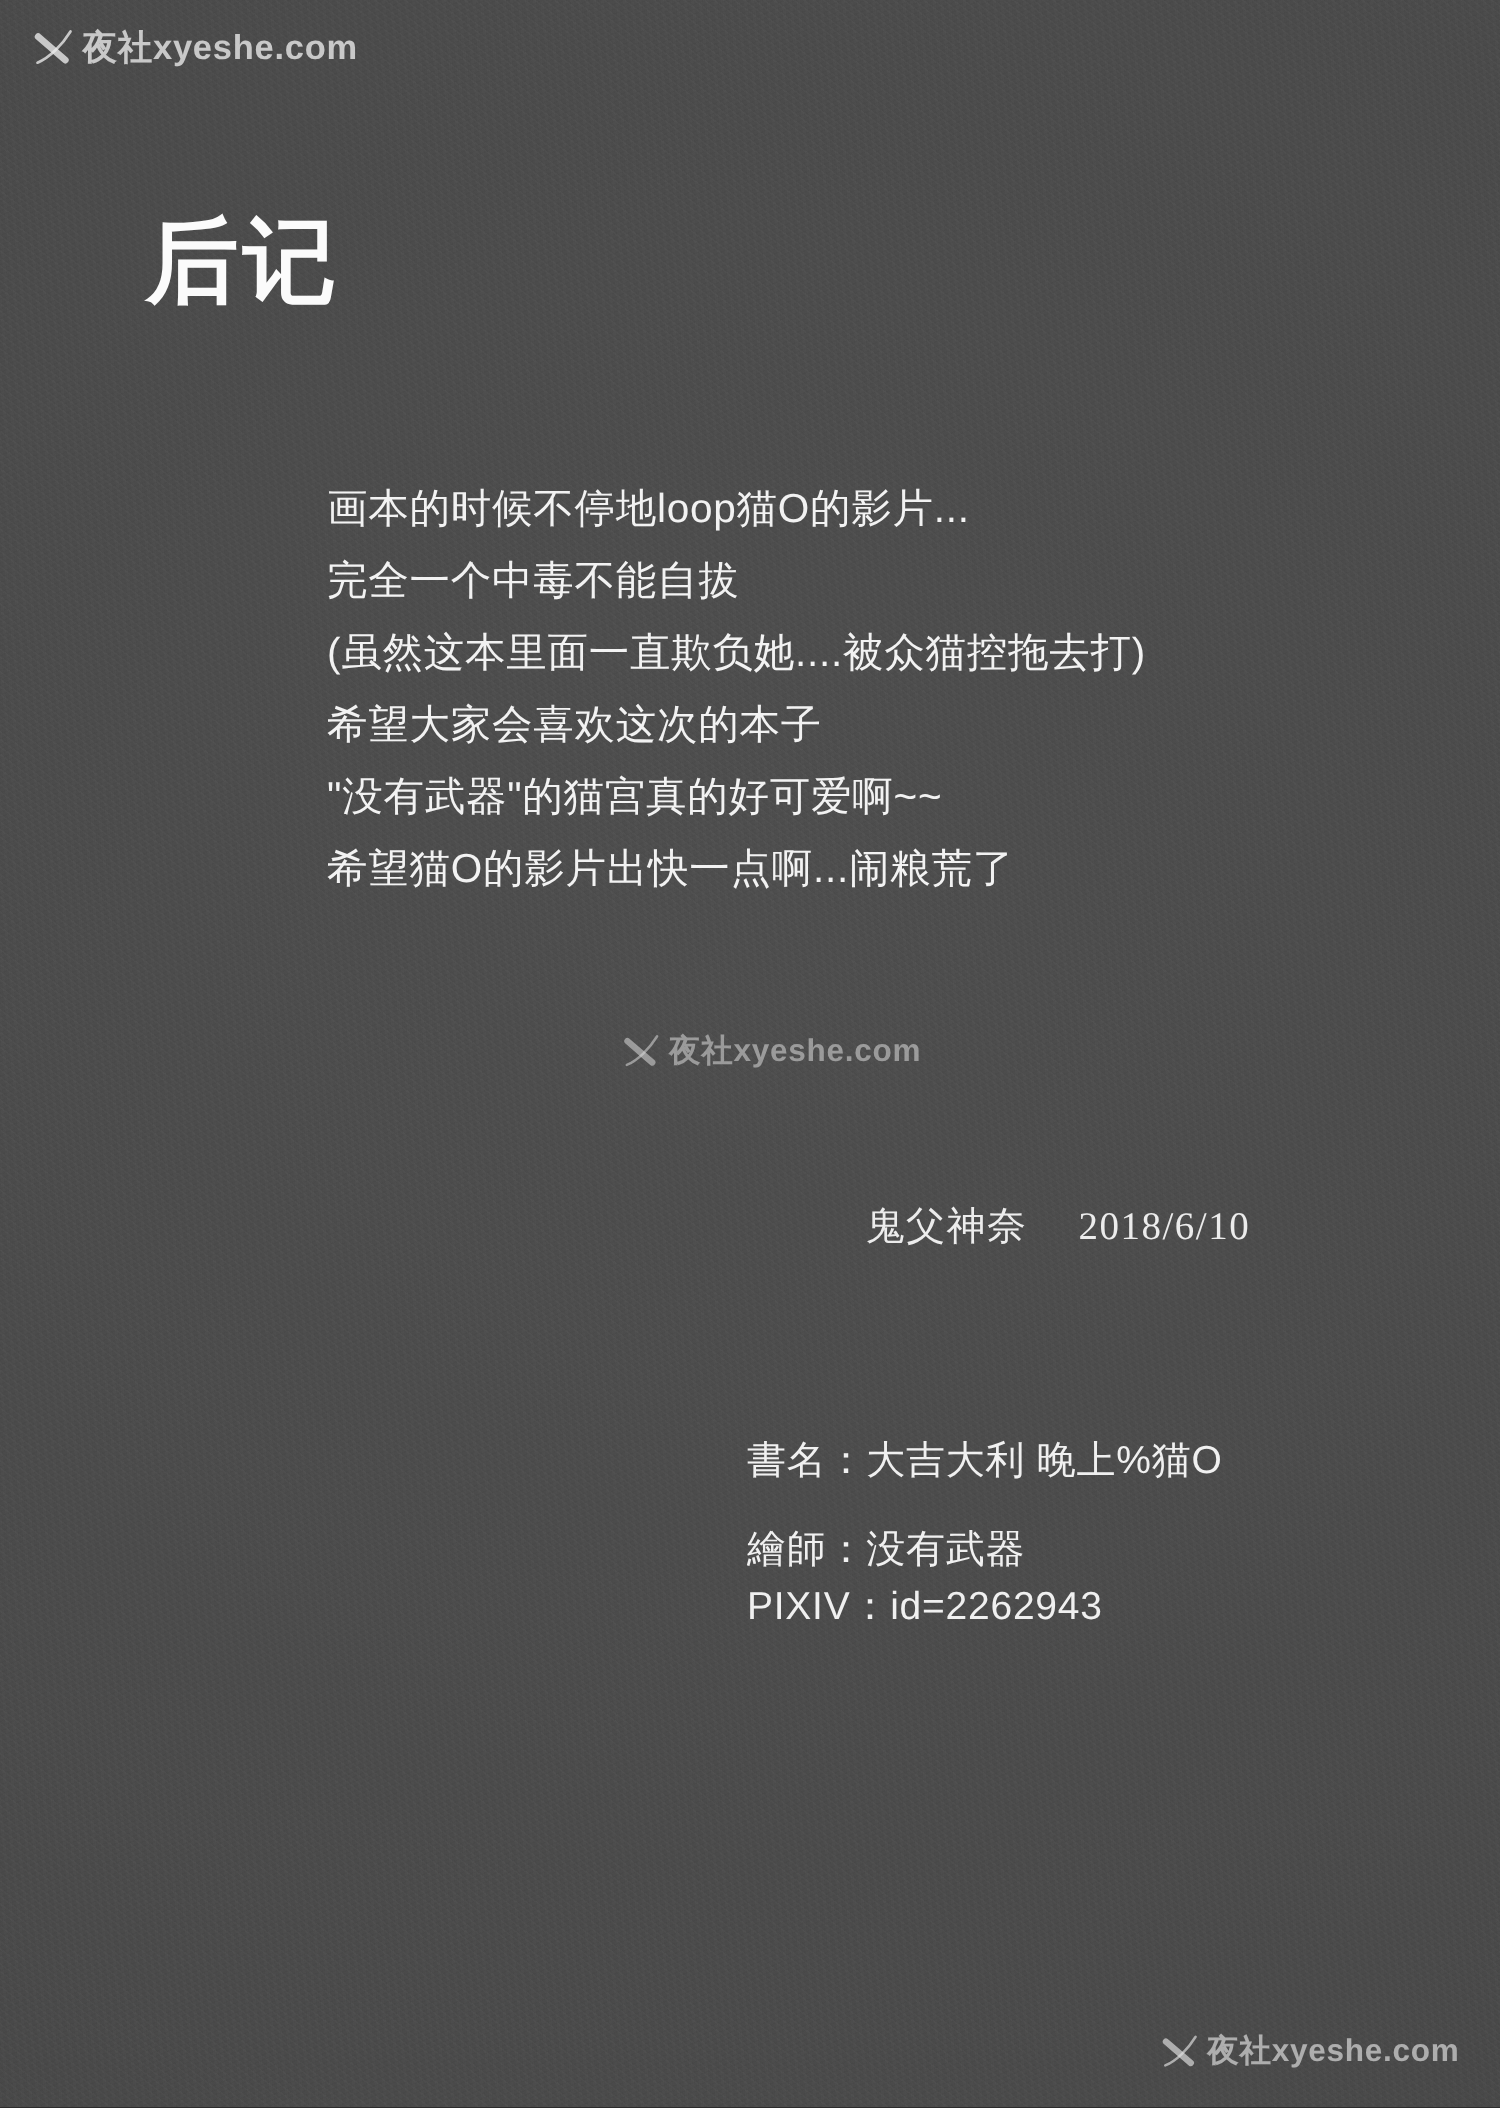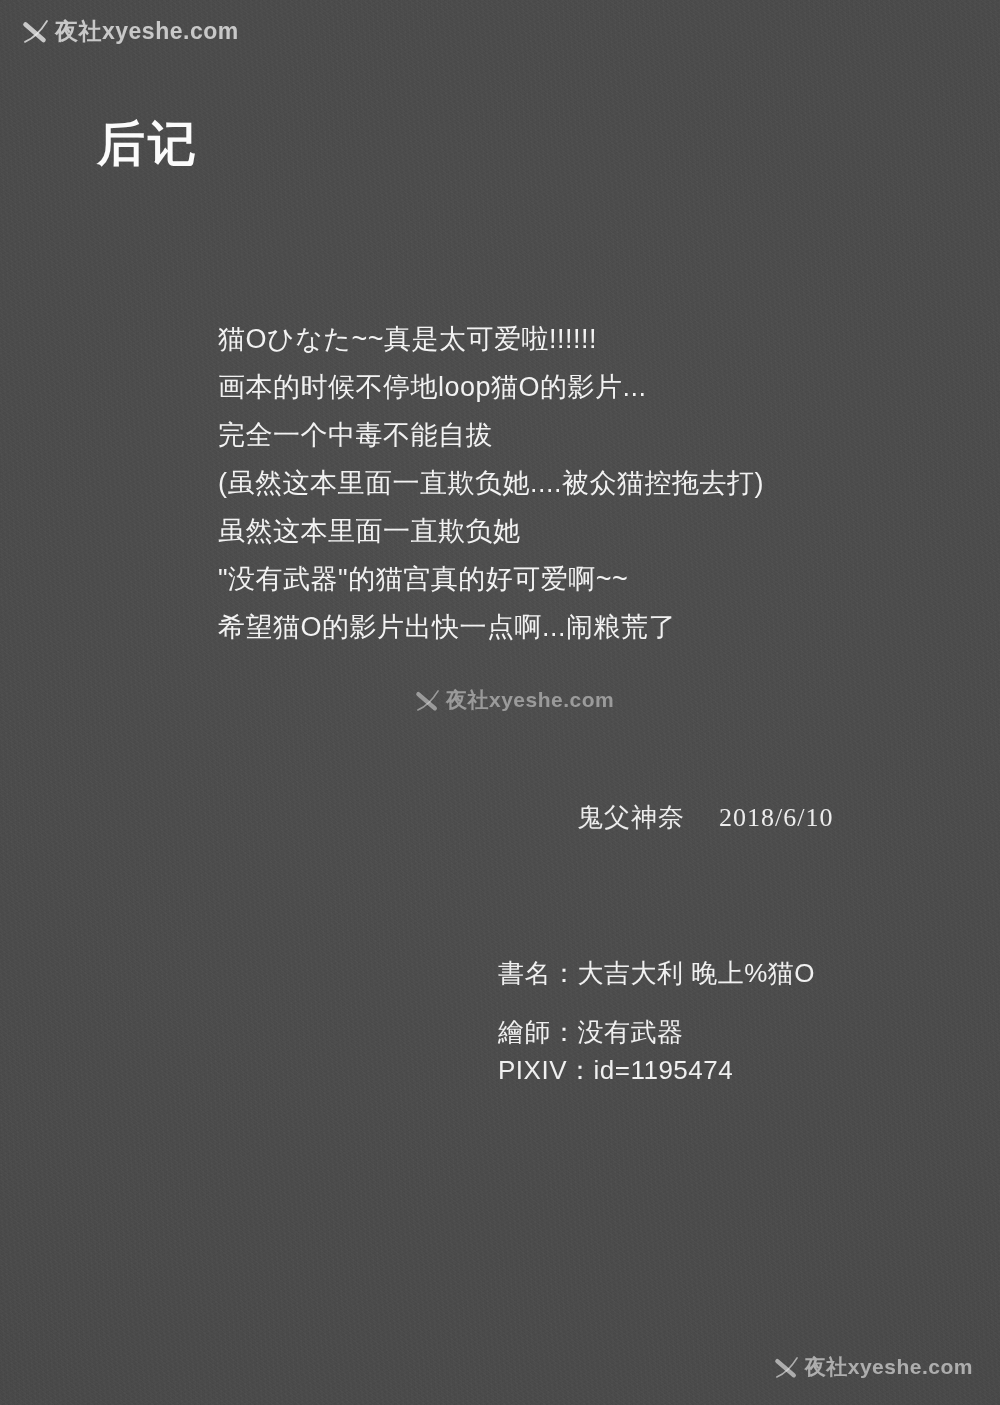--- a/index.html
+++ b/index.html
@@ -52,22 +52,22 @@
   }
   .wm-bottom-right {
     right: 27px;
     top: 1353px;
     font-size: 21px;
     color: rgba(228,228,228,0.65);
   }
   .title {
     position: absolute;
     left: 97px;
-    top: 112px;
-    font-size: 48px;
+    top: 132px;
+    font-size: 62px;
     font-weight: 600;
     letter-spacing: 3px;
     color: #fbfbfb;
     margin: 0;
   }
   .afterword-body {
     position: absolute;
     left: 218px;
     top: 315px;
     font-size: 27px;
@@ -118,25 +118,24 @@
         <path d="M3.5 5.5 L21.5 21" stroke-width="4.6" stroke-linecap="round"></path>
         <path d="M25 2 C19.5 11 11 19.5 3 22.8" stroke-width="1.8" stroke-linecap="round"></path>
       </svg>
     </span>
     <span>夜社xyeshe.com</span>
   </div>
 
   <h1 class="title">后记</h1>
 
   <div class="afterword-body">
-    <div class="line">猫Oひなた~~真是太可爱啦!!!!!!</div>
     <div class="line">画本的时候不停地loop猫O的影片...</div>
     <div class="line">完全一个中毒不能自拔</div>
     <div class="line">(虽然这本里面一直欺负她....被众猫控拖去打)</div>
-    <div class="line">虽然这本里面一直欺负她</div>
+    <div class="line">希望大家会喜欢这次的本子</div>
     <div class="line">"没有武器"的猫宫真的好可爱啊~~</div>
     <div class="line">希望猫O的影片出快一点啊...闹粮荒了</div>
   </div>
 
   <div class="watermark wm-center">
     <span>
       <svg width="25" height="23" viewBox="0 0 27 25" fill="none" stroke="currentColor">
         <path d="M3.5 5.5 L21.5 21" stroke-width="4.6" stroke-linecap="round"></path>
         <path d="M25 2 C19.5 11 11 19.5 3 22.8" stroke-width="1.8" stroke-linecap="round"></path>
       </svg>
@@ -145,21 +144,21 @@
   </div>
 
   <div class="signature">
     <span>鬼父神奈</span>
     <span>2018/6/10</span>
   </div>
 
   <div class="colophon">
     <p class="book-line">書名：大吉大利 晚上%猫O</p>
     <p class="artist-line">繪師：没有武器</p>
-    <p class="pixiv-line">PIXIV：id=1195474</p>
+    <p class="pixiv-line">PIXIV：id=2262943</p>
   </div>
 
   <div class="watermark wm-bottom-right">
     <span>
       <svg width="25" height="23" viewBox="0 0 27 25" fill="none" stroke="currentColor">
         <path d="M3.5 5.5 L21.5 21" stroke-width="4.6" stroke-linecap="round"></path>
         <path d="M25 2 C19.5 11 11 19.5 3 22.8" stroke-width="1.8" stroke-linecap="round"></path>
       </svg>
     </span>
     <span>夜社xyeshe.com</span>

